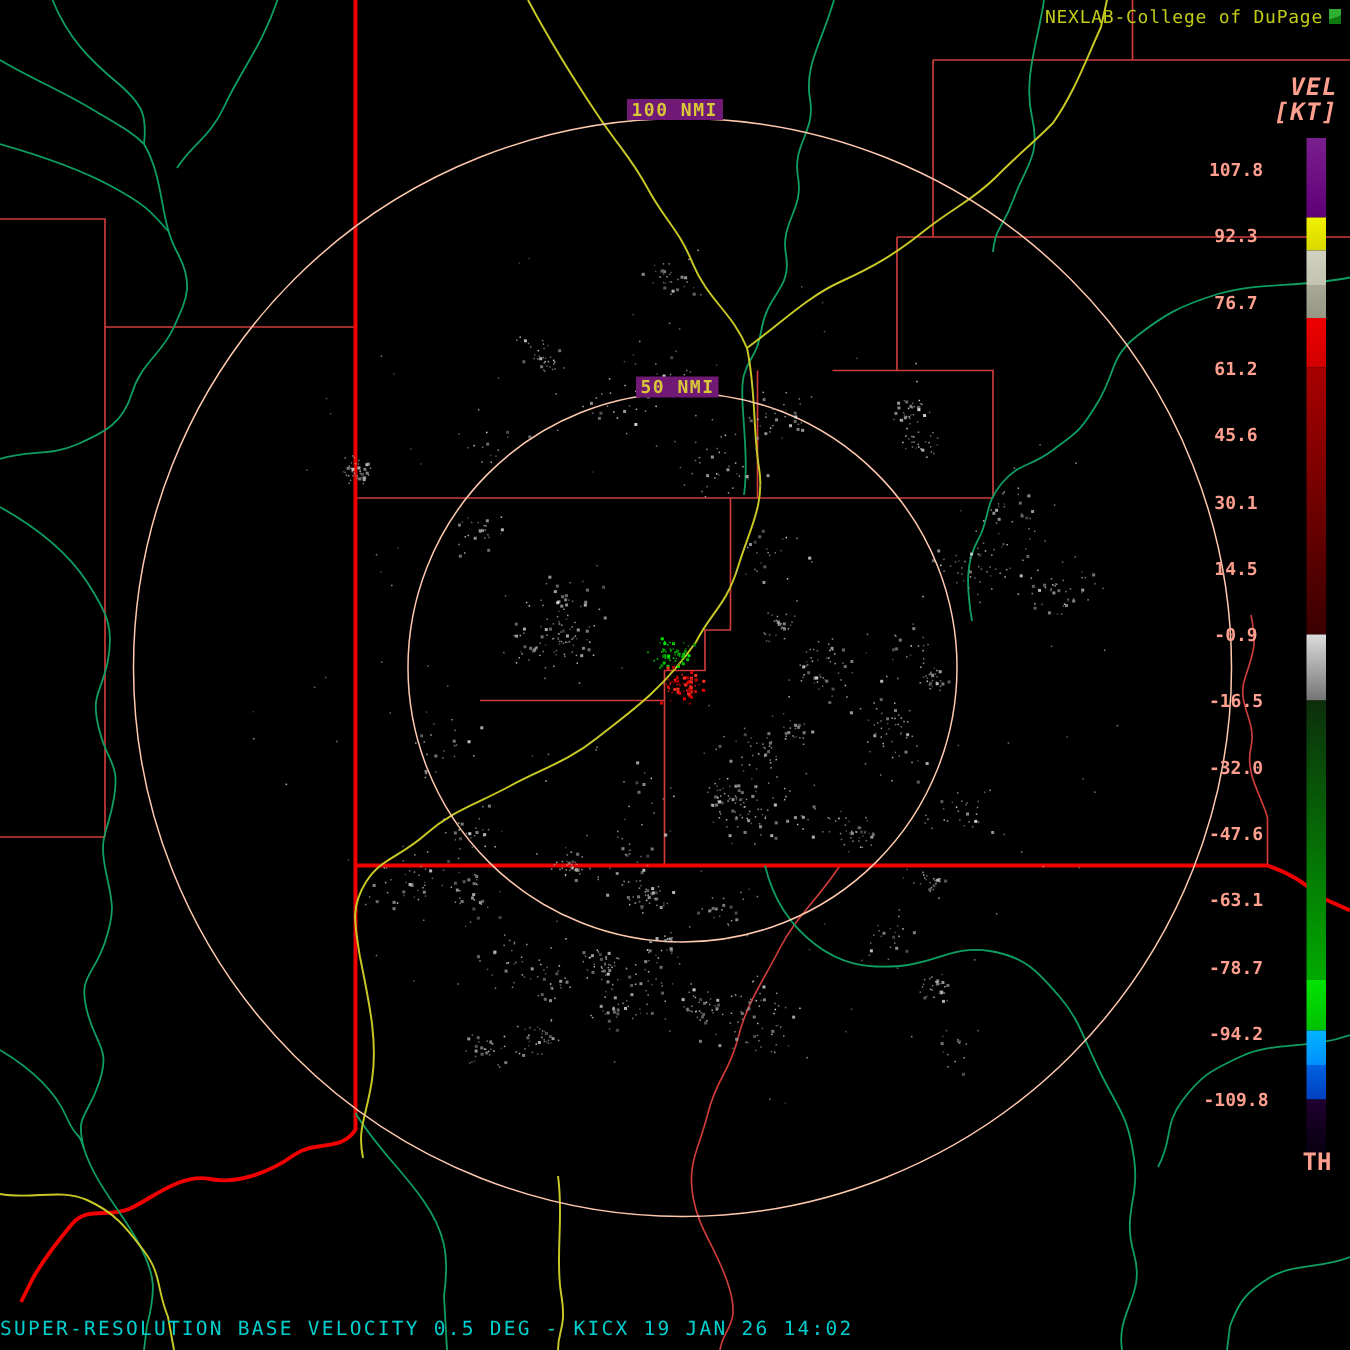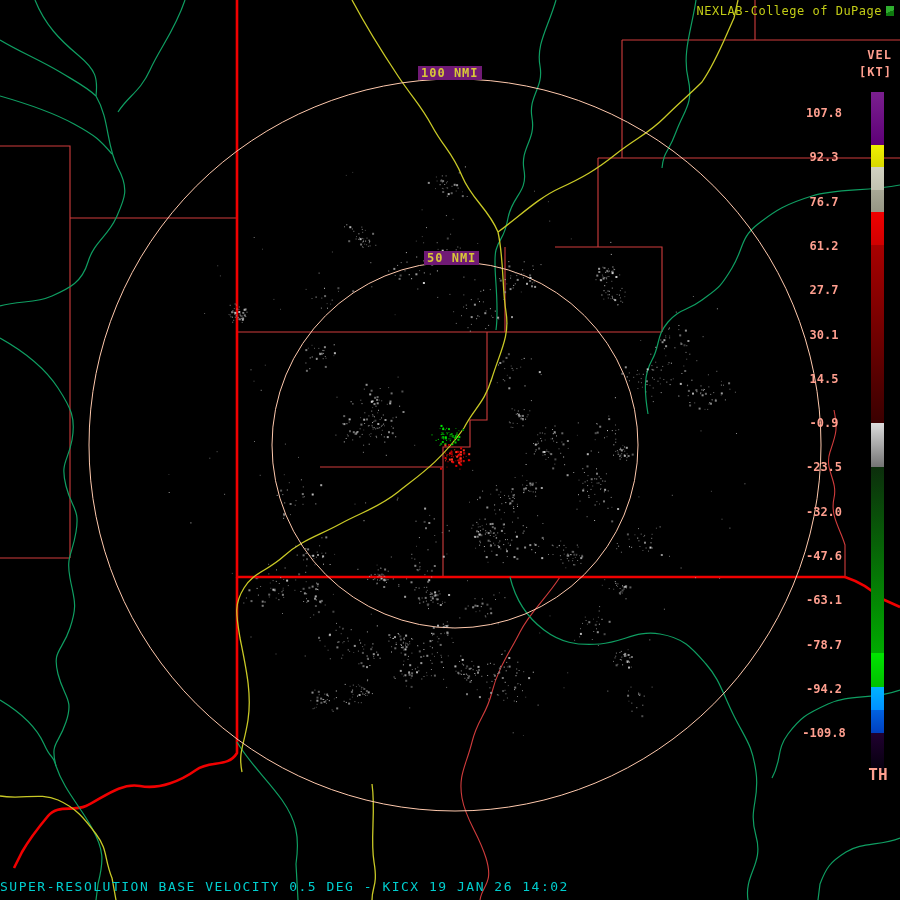--- a/index.html
+++ b/index.html
@@ -9,21 +9,21 @@
   .counties path{stroke:var(--county);fill:none;stroke-width:1.1;}
   .states path{stroke:var(--state);fill:none;stroke-width:2.6;stroke-linejoin:round;}
   .rivers path{stroke:var(--river);fill:none;stroke-width:1.2;}
   .roads path{stroke:var(--road);fill:none;stroke-width:1.3;}
   .rings circle{stroke:var(--ring);fill:none;stroke-width:1;}
   .ringlabel{position:absolute;background:#701a75;color:var(--ring_label);font-size:12px;
              font-weight:bold;padding:0 3px;letter-spacing:1px;}
   .title{position:absolute;top:4px;right:6px;color:var(--title);font-size:12px;letter-spacing:.5px;}
   .logo{display:inline-block;width:8px;height:10px;margin-left:4px;vertical-align:-1px;
         background:linear-gradient(160deg,#2fae2f 0 55%,#0f7a0f 55% 100%);}
-  .prodlabel{position:absolute;right:8px;color:var(--ticks);font-size:12px;font-weight:bold;letter-spacing:1px;}
+  .prodlabel{position:absolute;right:8px;color:var(--ticks);font-size:16px;font-weight:bold;letter-spacing:1px;font-style:italic;}
   #colorbar{position:absolute;left:871px;top:92px;width:13px;}
   #colorbar .seg{width:13px;}
   .tick{position:absolute;right:40px;width:72px;height:14px;text-align:center;
         color:var(--ticks);font-size:12px;font-weight:bold;line-height:14px;}
   .th{position:absolute;left:865px;top:765px;width:26px;text-align:center;
       color:var(--ticks);font-size:16px;font-weight:bold;}
   .caption{position:absolute;left:0;right:0;bottom:6px;
            color:var(--caption);font-size:13px;letter-spacing:1.5px;}
 </style>
 </head>
@@ -2020,25 +2020,25 @@
       <div class="seg" style="height: 34px; background: linear-gradient(rgb(0, 228, 0), rgb(0, 192, 0));"></div>
       <div class="seg" style="height: 23px; background: linear-gradient(rgb(0, 180, 255), rgb(0, 144, 255));"></div>
       <div class="seg" style="height: 23px; background: linear-gradient(rgb(0, 98, 224), rgb(0, 64, 192));"></div>
       <div class="seg" style="height: 37px; background: linear-gradient(rgb(32, 0, 48), rgb(6, 0, 14));"></div>
     </div>
   <div id="ticks">
       <div class="tick" style="top: 106px;">107.8</div>
       <div class="tick" style="top: 150.3px;">92.3</div>
       <div class="tick" style="top: 194.6px;">76.7</div>
       <div class="tick" style="top: 238.9px;">61.2</div>
-      <div class="tick" style="top: 283.2px;">27.7</div>
+      <div class="tick" style="top: 283.2px;">45.6</div>
       <div class="tick" style="top: 327.5px;">30.1</div>
       <div class="tick" style="top: 371.8px;">14.5</div>
       <div class="tick" style="top: 416.1px;">-0.9</div>
-      <div class="tick" style="top: 460.4px;">-23.5</div>
+      <div class="tick" style="top: 460.4px;">-16.5</div>
       <div class="tick" style="top: 504.7px;">-32.0</div>
       <div class="tick" style="top: 549px;">-47.6</div>
       <div class="tick" style="top: 593.3px;">-63.1</div>
       <div class="tick" style="top: 637.6px;">-78.7</div>
       <div class="tick" style="top: 681.9px;">-94.2</div>
       <div class="tick" style="top: 726.2px;">-109.8</div>
     </div>
   <div class="th">TH</div>
 
   <div class="caption">SUPER-RESOLUTION BASE VELOCITY 0.5 DEG - KICX 19 JAN 26 14:02</div>

